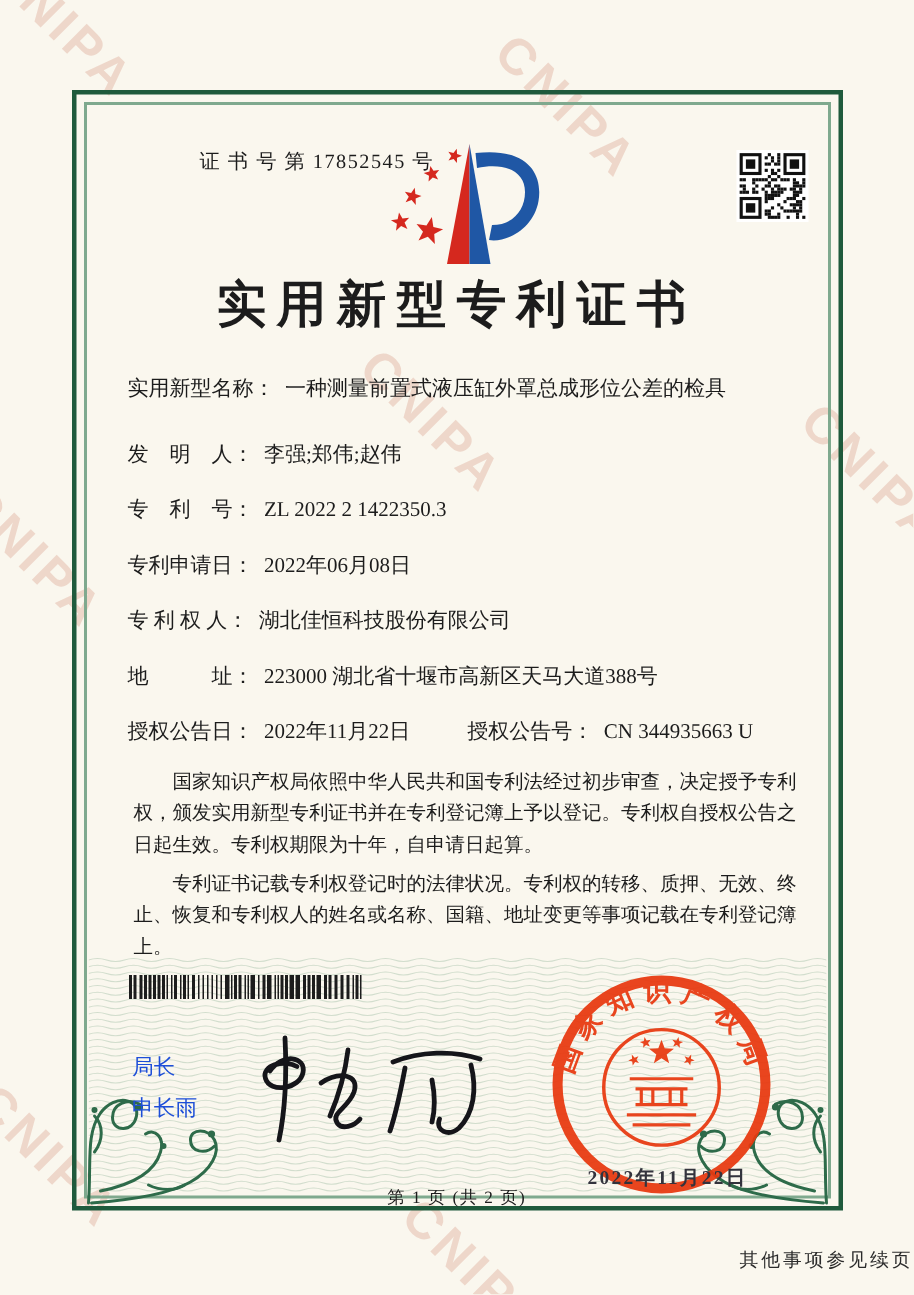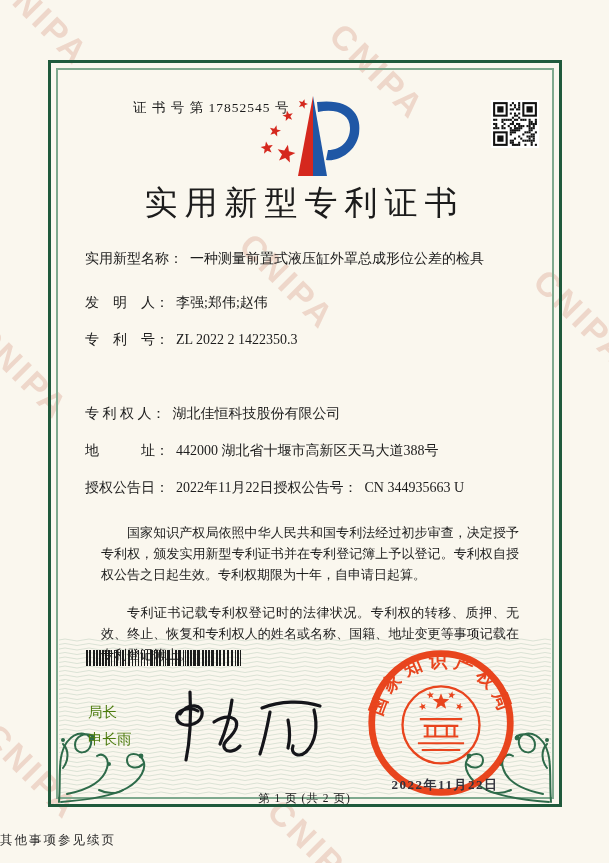--- a/index.html
+++ b/index.html
@@ -12,45 +12,45 @@
   
   .frame-outer{position:absolute;left:48px;top:60px;right:47px;bottom:56px;border:3px solid #1f5a3c;}
   .frame-inner{position:absolute;left:56px;top:68px;right:55px;bottom:64px;border:2px solid #7fa98e;}
   
   .guilloche{position:absolute;left:59px;top:638px;right:58px;bottom:67px;overflow:hidden;}
   
   .cert-no{position:absolute;left:93px;top:99px;font-size:13.5px;letter-spacing:1px;margin-left:40px;}
   .qr{position:absolute;left:491px;top:100px;width:48px;height:48px;background:#fff;}
   .logo{position:absolute;left:256px;top:94px;width:112px;height:88px;}
   .title{position:absolute;left:60px;right:60px;top:181px;text-align:center;
-         font-size:33px;font-weight:400;letter-spacing:7px;}
+         font-size:33px;font-weight:700;letter-spacing:7px;}
   
   .row{position:absolute;left:85px;right:70px;font-size:14px;white-space:nowrap;}
   .row .lbl{display:inline-block;}
   .row .val{display:inline-block;margin-left:7px;}
-  .row .lbl2{display:inline-block;font-family:Liberation Mono, monospace;}
+  .row .lbl2{display:inline-block;margin-left:38px;font-family:Liberation Mono, monospace;}
   
   .body-text{position:absolute;left:85px;width:450px;top:506px;font-size:13px;
              line-height:1.63;text-align:justify;}
-  .body-text p{margin:16px;text-indent:2em;}
+  .body-text p{margin:4px;text-indent:2em;}
   
   .barcode{position:absolute;left:86px;top:650px;width:160px;height:16px;}
   
   .sig-block{position:absolute;left:88px;top:699px;font-family:"Liberation Sans","DejaVu Sans",sans-serif;
-             font-size:14.5px;line-height:1.85;color:#4d7c0f;}
+             font-size:14.5px;line-height:1.85;color:#1d4ed8;}
   .sig-svg{position:absolute;left:150px;top:684px;width:180px;height:86px;}
   
   .seal{position:absolute;left:364px;top:646px;width:154px;height:154px;opacity:.93;}
   .seal-date{position:absolute;left:366px;top:776px;width:158px;text-align:center;
              font-size:13px;letter-spacing:1.5px;color:#33333d;font-weight:600;}
   .flourish{position:absolute;width:98px;height:108px;}
   .flourish.left{left:53px;top:698px;}
   .flourish.right{right:52px;top:698px;transform:scaleX(-1);}
   .page-num{position:absolute;left:0;right:0;top:791px;text-align:center;font-size:11.5px;letter-spacing:1px;}
-  .footer-note{position:absolute;left:0;right:0;top:832px;text-align:left;font-size:12.5px;letter-spacing:2px;color:#2b2b2b;}
+  .footer-note{position:absolute;left:0;right:0;top:832px;text-align:right;font-size:12.5px;letter-spacing:2px;color:#2b2b2b;}
 </style>
 </head>
 <body>
 
 <div class="page">
 
   <span class="wm" style="left:-18px;top:-2px">CNIPA</span>
   <span class="wm" style="left:318px;top:52px">CNIPA</span>
   <span class="wm" style="left:228px;top:262px">CNIPA</span>
   <span class="wm" style="left:-38px;top:352px">CNIPA</span>
@@ -283,25 +283,28 @@
 
   <div class="row" style="top:250px">
     <span class="lbl">实用新型名称：</span><span class="val">一种测量前置式液压缸外罩总成形位公差的检具</span>
   </div>
   <div class="row" style="top:294px">
     <span class="lbl">发　明　人：</span><span class="val">李强;郑伟;赵伟</span>
   </div>
   <div class="row" style="top:331px">
     <span class="lbl">专　利　号：</span><span class="val">ZL 2022 2 1422350.3</span>
   </div>
+  <div class="row" style="top:368px">
+    <span class="lbl">专利申请日：</span><span class="val">2022年06月08日</span>
+  </div>
   <div class="row" style="top:405px">
     <span class="lbl">专 利 权 人：</span><span class="val">湖北佳恒科技股份有限公司</span>
   </div>
   <div class="row" style="top:442px">
-    <span class="lbl">地　　　址：</span><span class="val">442000 湖北省十堰市高新区天马大道388号</span>
+    <span class="lbl">地　　　址：</span><span class="val">223000 湖北省十堰市高新区天马大道388号</span>
   </div>
   <div class="row" style="top:479px">
     <span class="lbl">授权公告日：</span><span class="val">2022年11月22日</span><span class="lbl2">授权公告号：</span><span class="val">CN 344935663 U</span>
   </div>
 
   <div class="body-text">
     <p>国家知识产权局依照中华人民共和国专利法经过初步审查，决定授予专利权，颁发实用新型专利证书并在专利登记簿上予以登记。专利权自授权公告之日起生效。专利权期限为十年，自申请日起算。</p>
     <p>专利证书记载专利权登记时的法律状况。专利权的转移、质押、无效、终止、恢复和专利权人的姓名或名称、国籍、地址变更等事项记载在专利登记簿上。</p>
   </div>
 

